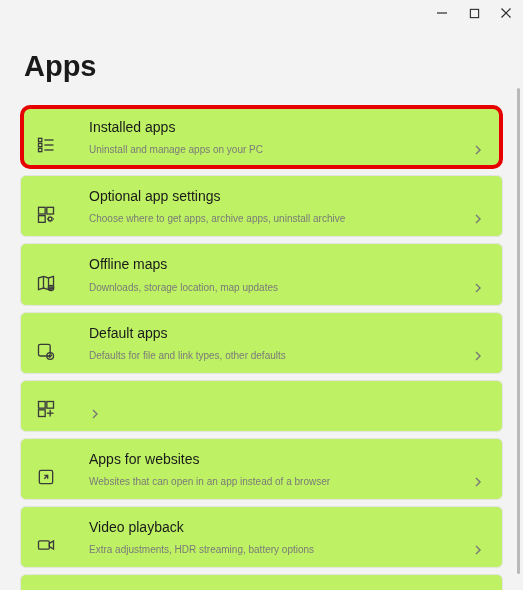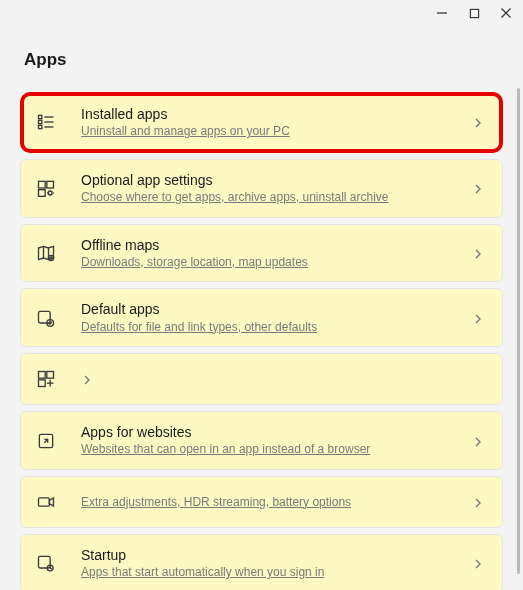--- a/index.html
+++ b/index.html
@@ -23,38 +23,38 @@
   }
   .win-ctrl {
     width: 14px;
     height: 14px;
     display: flex;
     align-items: center;
     justify-content: center;
     color: #2b2b2b;
   }
   .page-title {
-    font-size: 17px;
+    font-size: 29px;
     font-weight: 600;
     margin: 50px 0 22px 24px;
   }
   .items {
     display: flex;
     flex-direction: column;
     gap: 6px;
     padding: 0 20px;
   }
   .item {
-    background: #fef9c3;
+    background: #bef264;
     border: 1px solid #e4e4e4;
     border-radius: 6px;
     display: flex;
-    align-items: center;
+    align-items: flex-end;
     padding: 11px 16px 11px 14px;
-    gap: 24px;
+    gap: 32px;
     cursor: pointer;
     min-height: 52px;
   }
   .item.highlighted {
     border: 4px solid #e60000;
     border-radius: 10px;
     padding: 9px 13px 9px 11px;
   }
   .item-icon {
     width: 22px;
@@ -66,25 +66,24 @@
     color: #3a3a3a;
   }
   .item-text { flex: 1; }
   .item-title {
     font-size: 14px;
     font-weight: 400;
     color: #1a1a1a;
     line-height: 1.3;
   }
   .item-desc {
-    font-size: 12px;
+    font-size: 10px;
     color: #7a7a7a;
     line-height: 1.3;
-    margin-top: 1px;
-    text-decoration: underline;
+    margin-top: 7px;
   }
   .chev {
     width: 14px;
     height: 14px;
     color: #777;
     flex: 0 0 14px;
   }
   .scrollbar-indicator {
     position: absolute;
     right: 3px;
@@ -241,20 +240,21 @@
   </div>
 
   <div class="item">
     <div class="item-icon">
       <svg viewBox="0 0 24 24" width="20" height="20" fill="none" stroke="currentColor" stroke-width="1.6">
         <rect x="3" y="7" width="13" height="10" rx="1.5"></rect>
           <path d="M16 10l5-3v10l-5-3z"></path>
       </svg>
     </div>
     <div class="item-text">
+      <div class="item-title">Video playback</div>
       <div class="item-desc">Extra adjustments, HDR streaming, battery options</div>
     </div>
     <div class="chev">
       <svg viewBox="0 0 12 12" width="12" height="12">
           <polyline points="4,2 8,6 4,10" fill="none" stroke="currentColor" stroke-width="1.4"></polyline>
         </svg>
     </div>
   </div>
 
   <div class="item">

